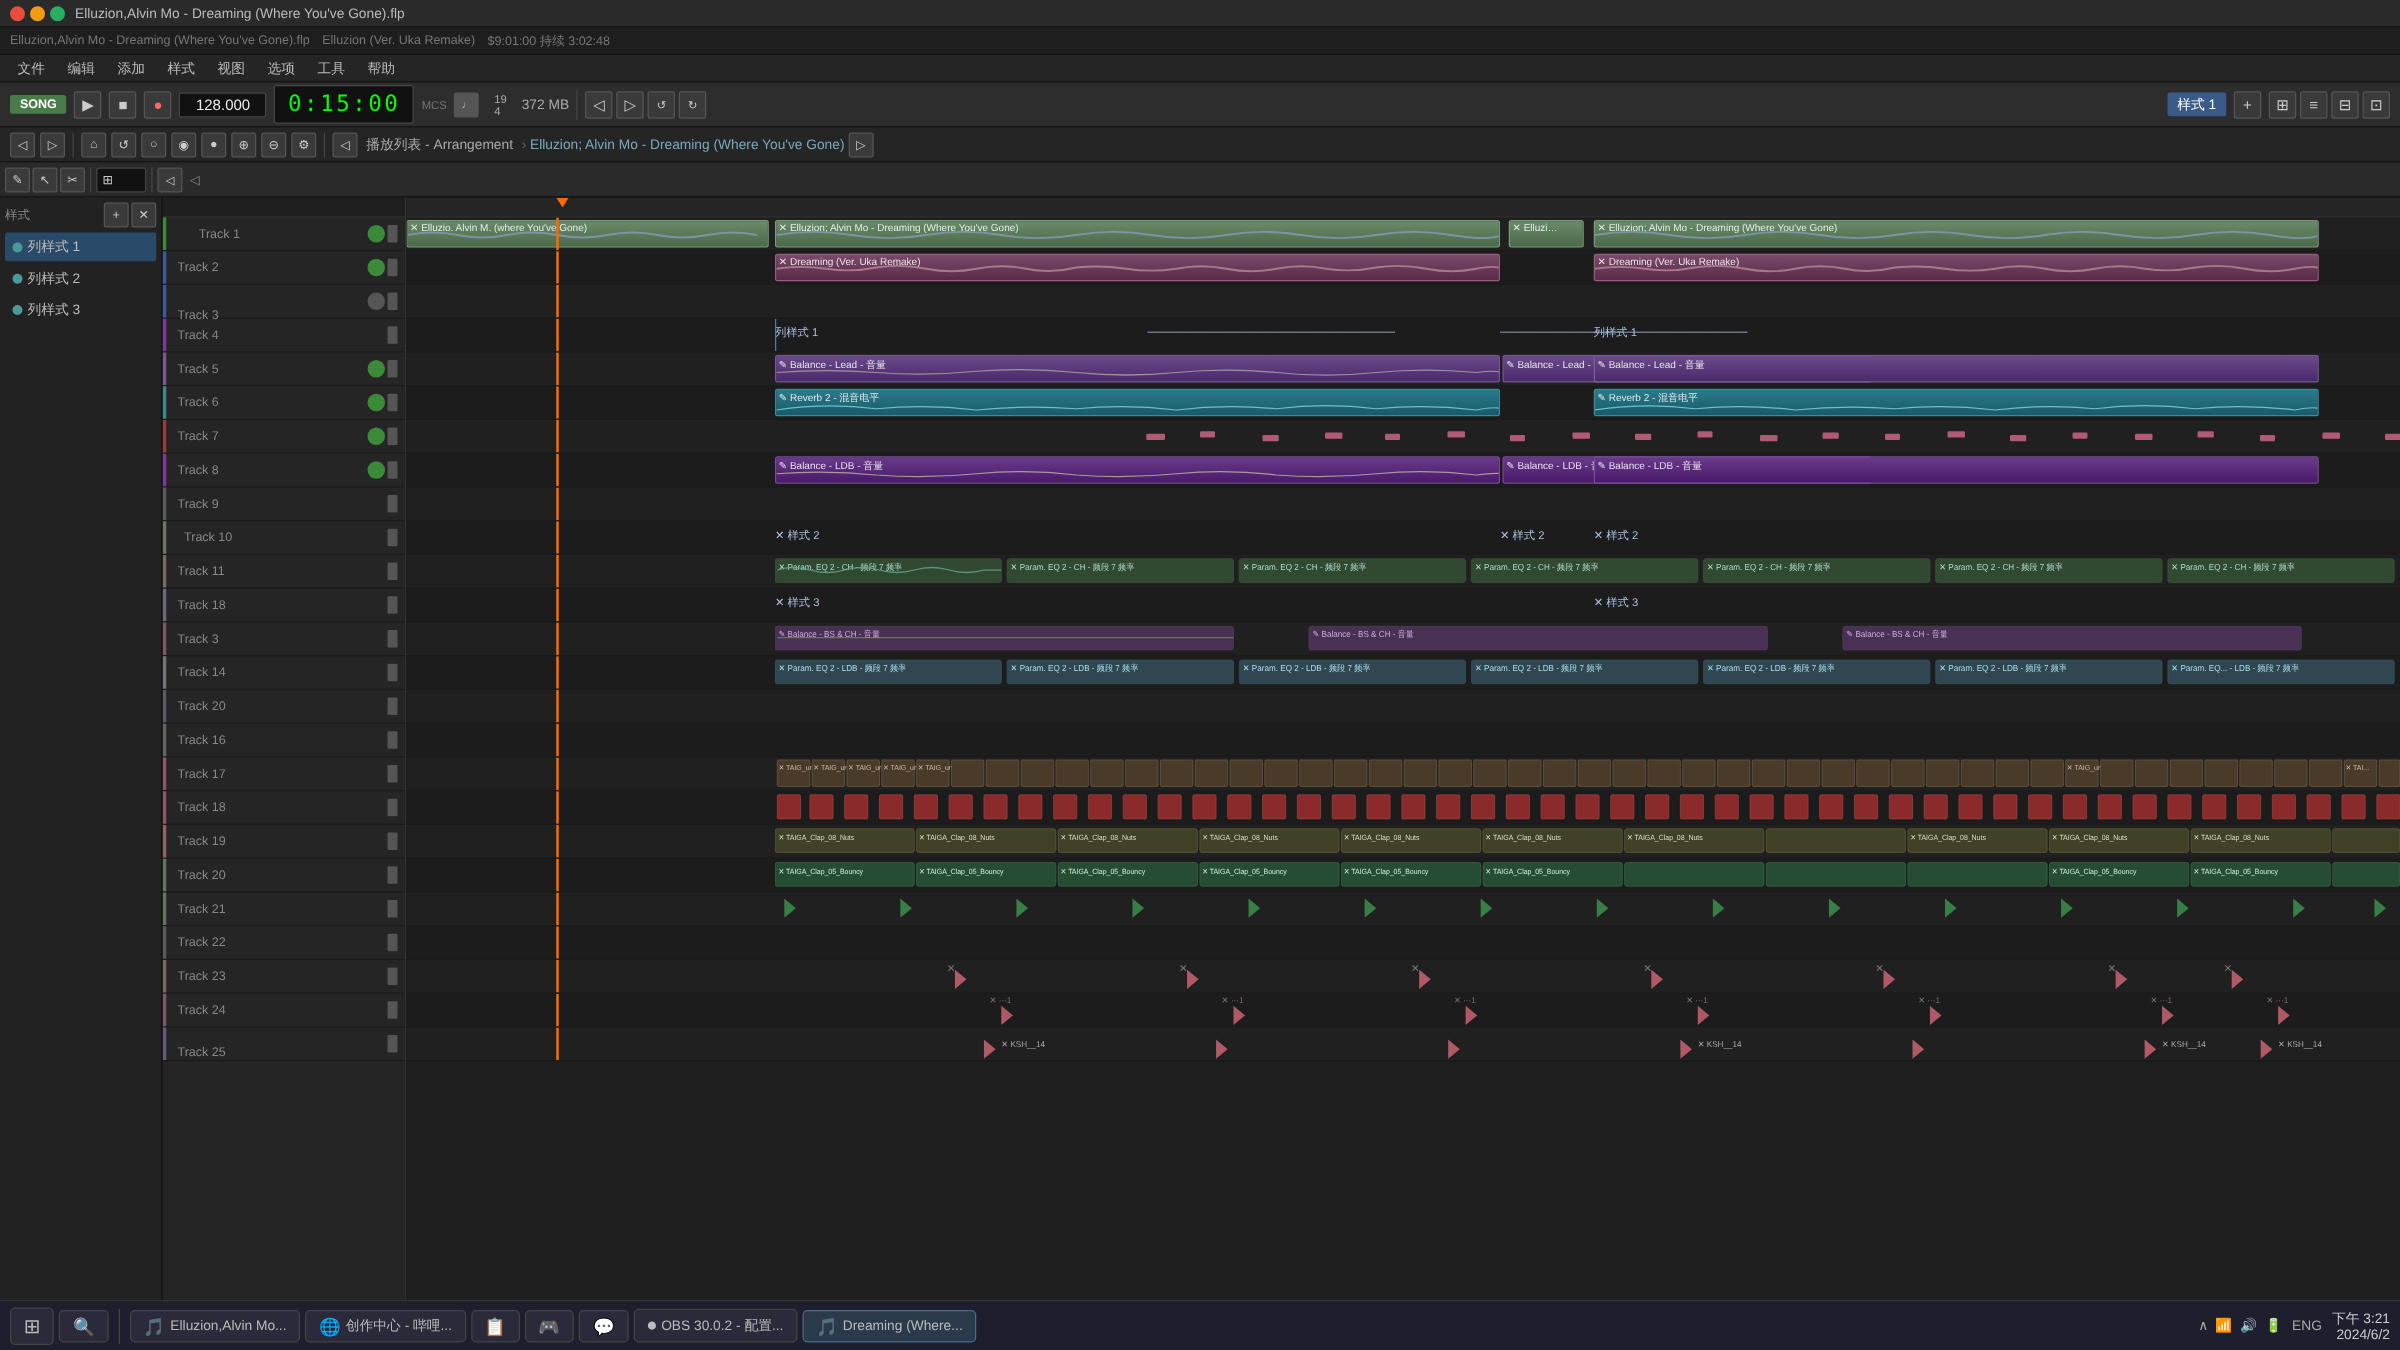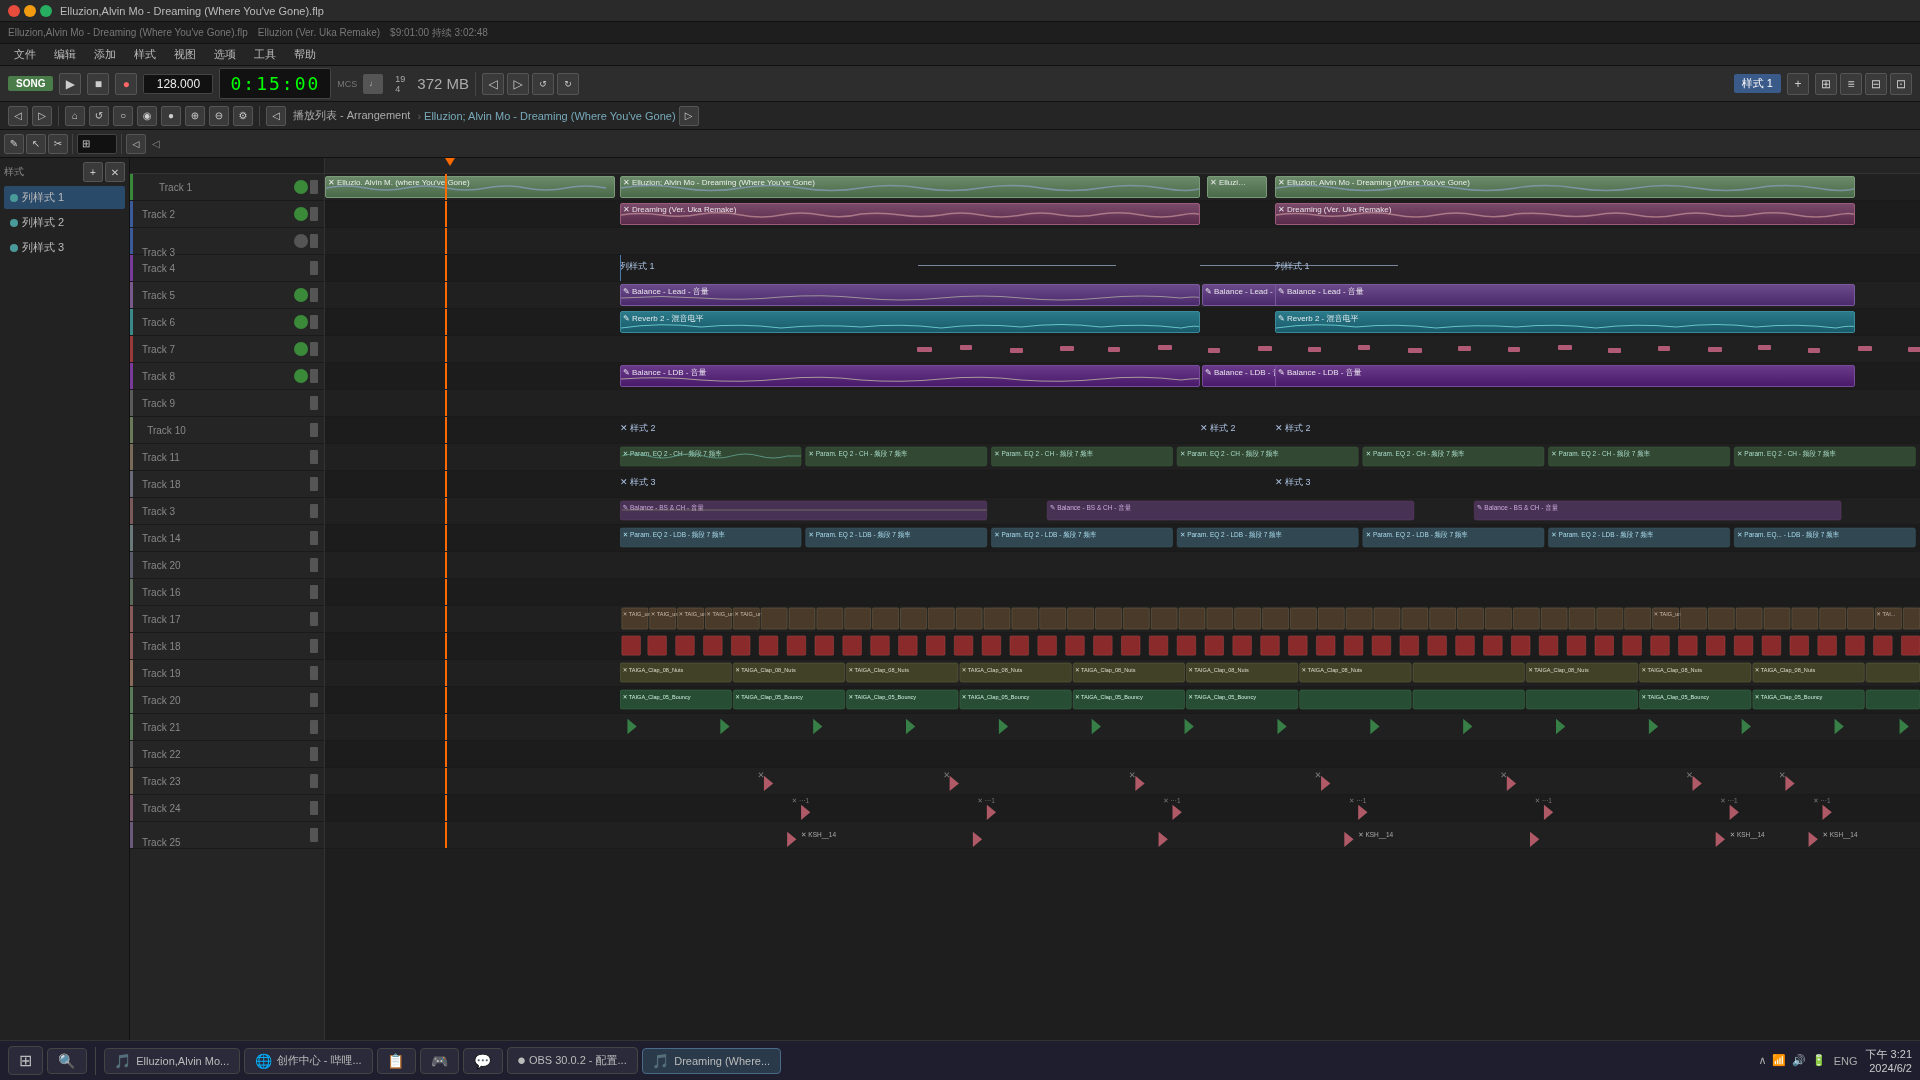--- a/index.html
+++ b/index.html
@@ -434,21 +434,21 @@
   <div class="transport-btn">■</div>
   <div class="transport-btn" style="color:#f66;">●</div>
   <input class="bpm-box" type="text" readonly="" style="color: rgb(238, 238, 238); background: rgb(17, 17, 17); border: 1px solid rgb(68, 68, 68);" value="128.000">
   <div class="time-display">0:15:00</div>
   <span style="font-size:9px; color:#777;text-align:right;">MCS</span>
   <div style="width:20px;height:20px;background:#555;border-radius:2px;cursor:pointer;display:flex;align-items:center;justify-content:center;font-size:8px;">♩</div>
   <div style="display:flex;flex-direction:column;font-size:9px;color:#aaa;margin:0 6px;">
     <span>19</span>
     <span>4</span>
   </div>
-  <div style="font-size:15px;color:#aaa;">372 MB</div>
+  <div style="font-size:11px;color:#aaa;">372 MB</div>
   <div style="width:1px;height:24px;background:#444;"></div>
   <div style="display:flex;gap:3px;">
     <div class="transport-btn">◁</div>
     <div class="transport-btn">▷</div>
     <div class="transport-btn" style="font-size:9px;">↺</div>
     <div class="transport-btn" style="font-size:9px;">↻</div>
   </div>
   <div style="flex:1;"></div>
   <div class="pattern-label">样式 1</div>
   <div class="transport-btn">+</div>

